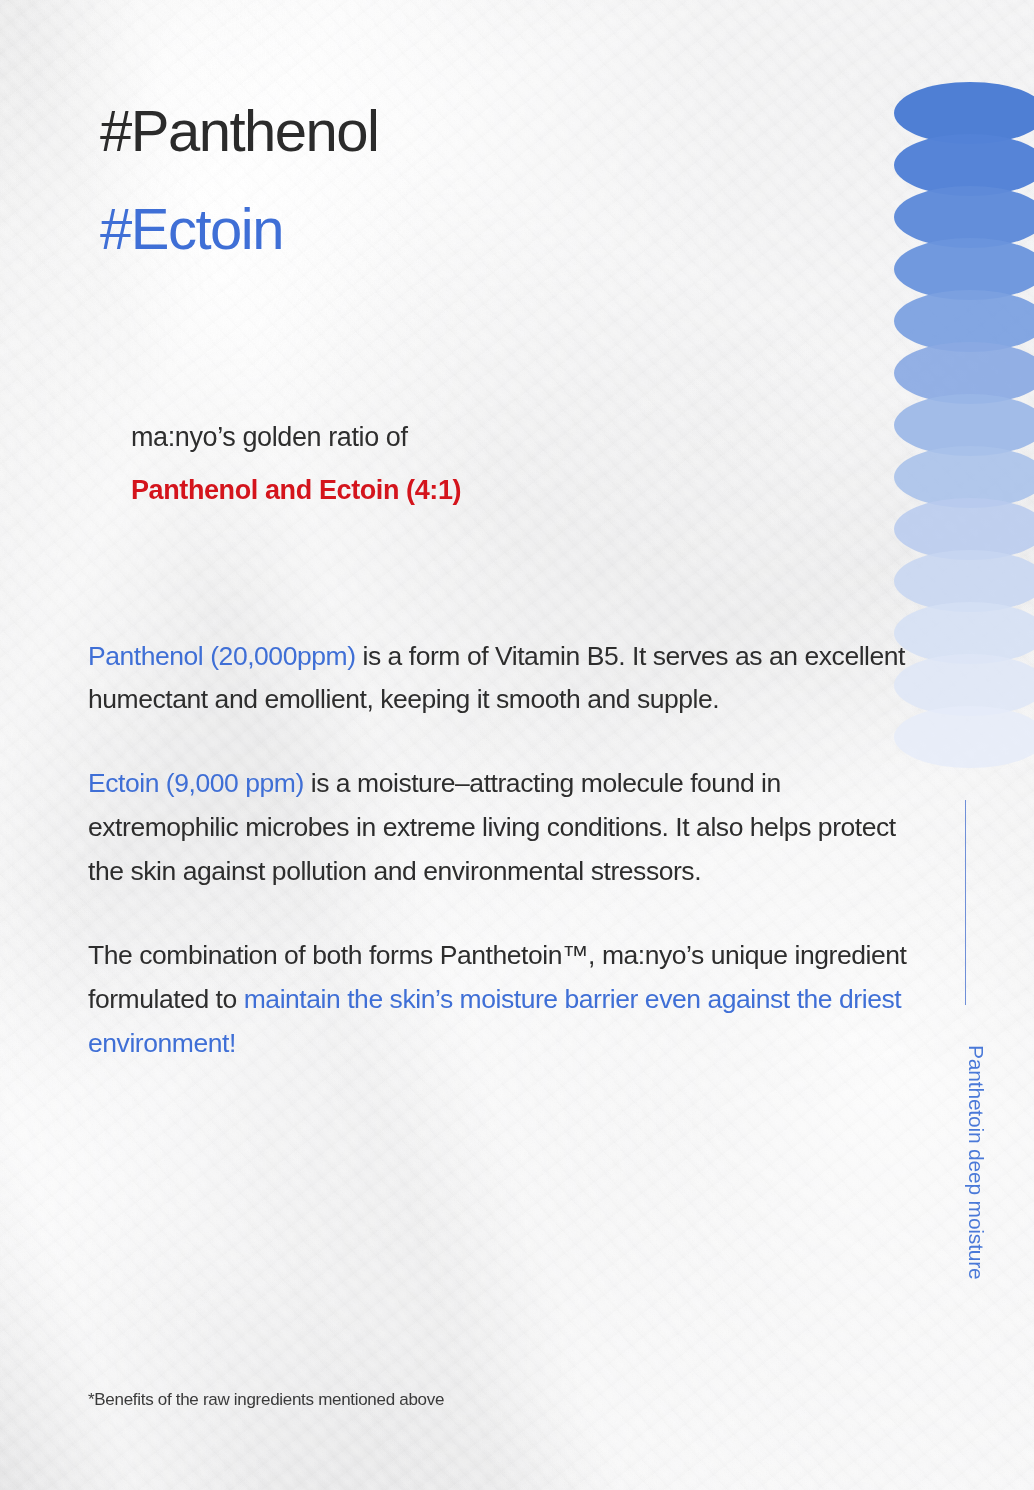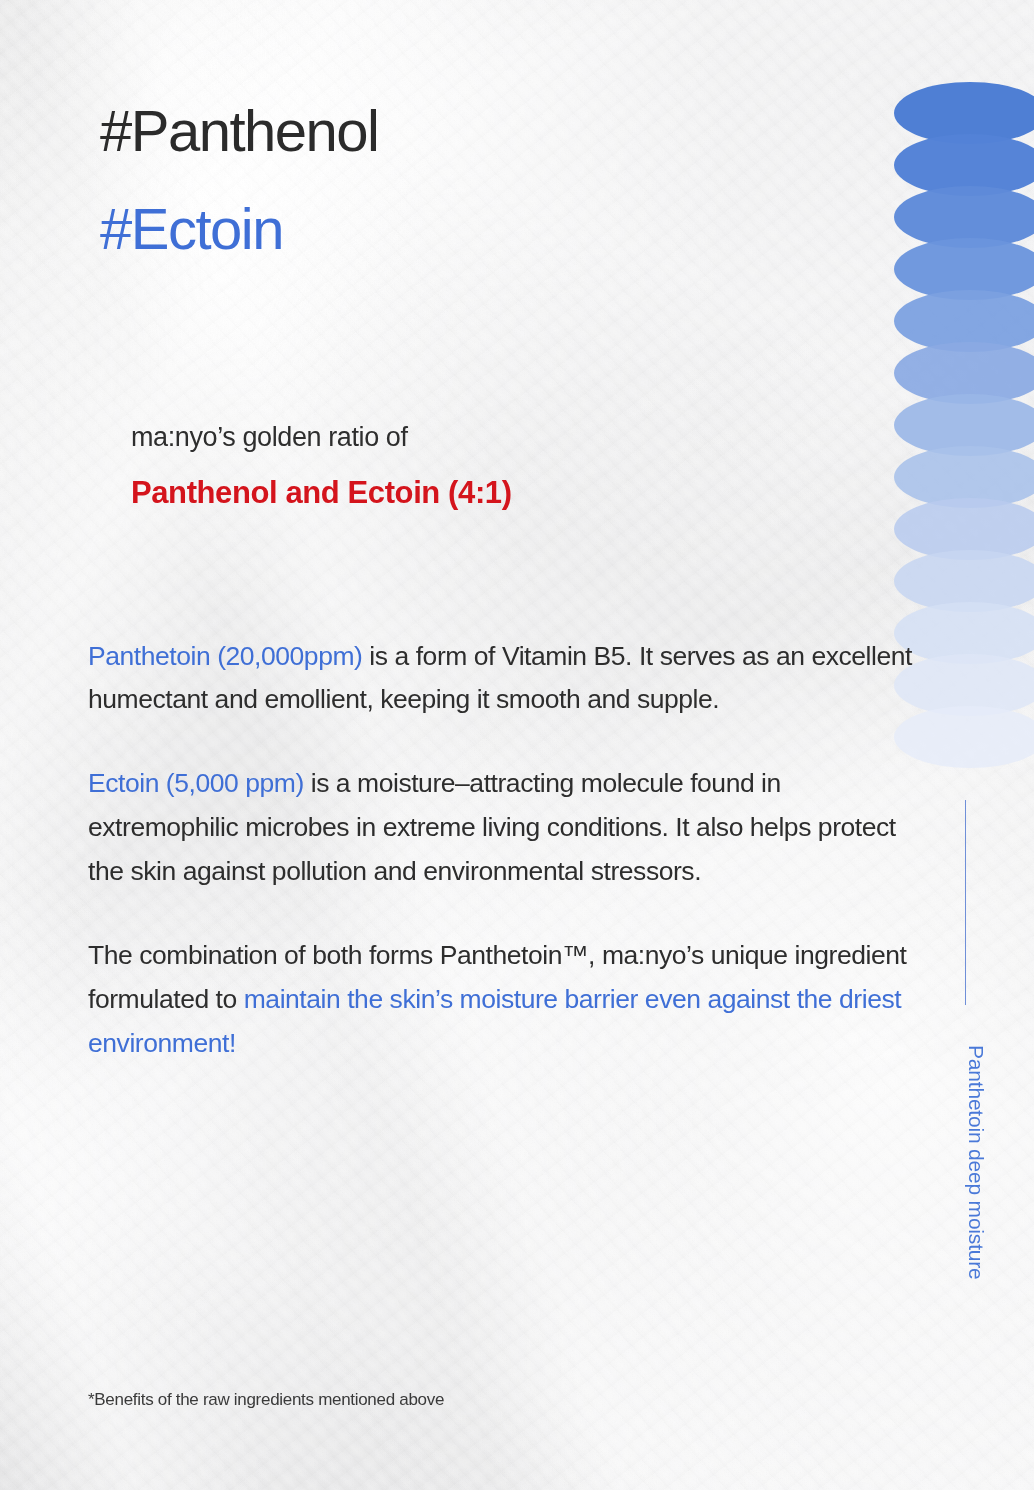--- a/index.html
+++ b/index.html
@@ -78,21 +78,21 @@
     width: 700px;
     margin-left: 43px;
   }
   .ratio-lead {
     font-size: 27px;
     color: #2e2e2e;
     line-height: 1.5;
     letter-spacing: -0.4px;
   }
   .ratio-bold {
-    font-size: 31px;
+    font-size: 27px;
     color: #d4141c;
     font-weight: bold;
     line-height: 1.5;
     letter-spacing: -0.4px;
     margin-top: 12px;
   }
 
   .body-block {
     position: absolute;
     left: 0;
@@ -184,22 +184,22 @@
       <div class="line line1">#Panthenol</div>
       <div class="line line2">#Ectoin</div>
     </div>
 
     <div class="ratio-block">
       <div class="ratio-lead">ma:nyo’s golden ratio of</div>
       <div class="ratio-bold">Panthenol and Ectoin (4:1)</div>
     </div>
 
     <div class="body-block">
-      <p class="para"><span class="blue">Panthetoin (20,000ppm)</span><span> is a form of Vitamin B5. It serves as an excellent humectant and emollient, keeping it smooth and supple.</span></p>
-      <p class="para"><span class="blue">Ectoin (5,000 ppm)</span><span> is a moisture–attracting molecule found in extremophilic microbes in extreme living conditions. It also helps protect the skin against pollution and environmental stressors.</span></p>
+      <p class="para"><span class="blue">Panthenol (20,000ppm)</span><span> is a form of Vitamin B5. It serves as an excellent humectant and emollient, keeping it smooth and supple.</span></p>
+      <p class="para"><span class="blue">Ectoin (9,000 ppm)</span><span> is a moisture–attracting molecule found in extremophilic microbes in extreme living conditions. It also helps protect the skin against pollution and environmental stressors.</span></p>
       <p class="para"><span>The combination of both forms Panthetoin™, ma:nyo’s unique ingredient formulated to </span><span class="blue">maintain the skin’s moisture barrier even against the driest environment!</span></p>
     </div>
 
     <div class="footnote">*Benefits of the raw ingredients mentioned above</div>
   </div>
 
   <div class="v-rule"></div>
   <div class="v-caption">Panthetoin deep moisture</div>
 </div>
 

